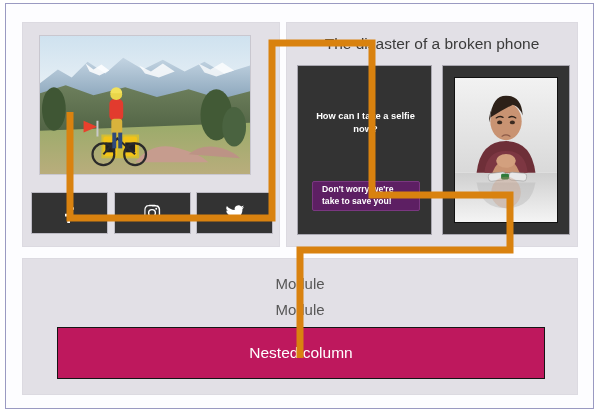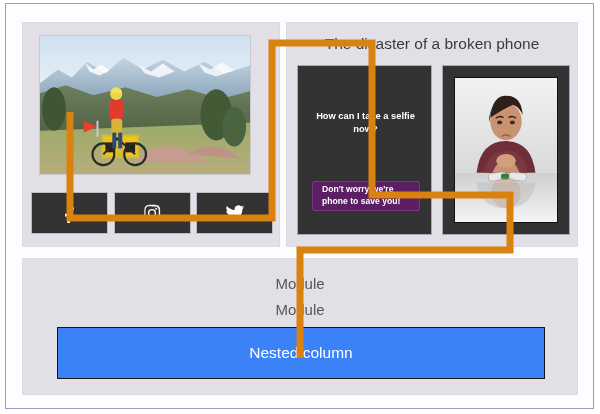--- a/index.html
+++ b/index.html
@@ -140,21 +140,21 @@
     color:#575757;
     font-size:15px;
   }
   #module-1{ top:16px; }
   #module-2{ top:42px; }
 
   #nested-column{
     position:absolute;
     left:34px; top:68px;
     width:488px; height:52px;
-    background:#3b82f6;
+    background:#be185d;
     border:1px solid #151515;
     box-sizing:border-box;
     display:flex;align-items:center;justify-content:center;
     color:#ffffff;
     font-size:15.5px;
   }
 
   
   #connectors{
     position:absolute;
@@ -245,21 +245,21 @@
   </div>
 
   <div class="panel" id="panel-right">
 
     <div id="right-title">The disaster of a broken phone</div>
 
     <div class="dark-card" id="card-message">
       <div id="selfie-text">How can I take a selfie now?</div>
       <div id="cta-button">
         <span>Don't worry we're</span>
-        <span>phone to save you!</span>
+        <span>take to save you!</span>
       </div>
     </div>
 
     <div class="dark-card" id="card-portrait">
       <div id="portrait-frame">
         <svg viewBox="0 0 104 146" preserveAspectRatio="none">
           <defs>
             <linearGradient id="bgw" x1="0" y1="0" x2="0" y2="1">
               <stop offset="0%" stop-color="#f2f2f2"></stop>
               <stop offset="100%" stop-color="#d9d9d9"></stop>

